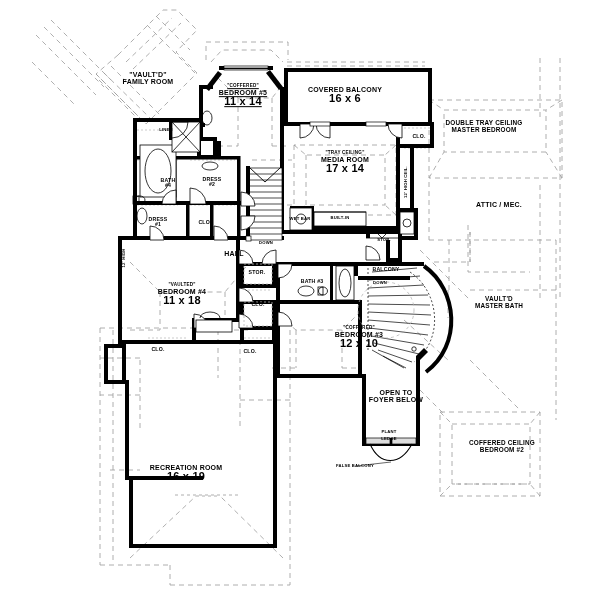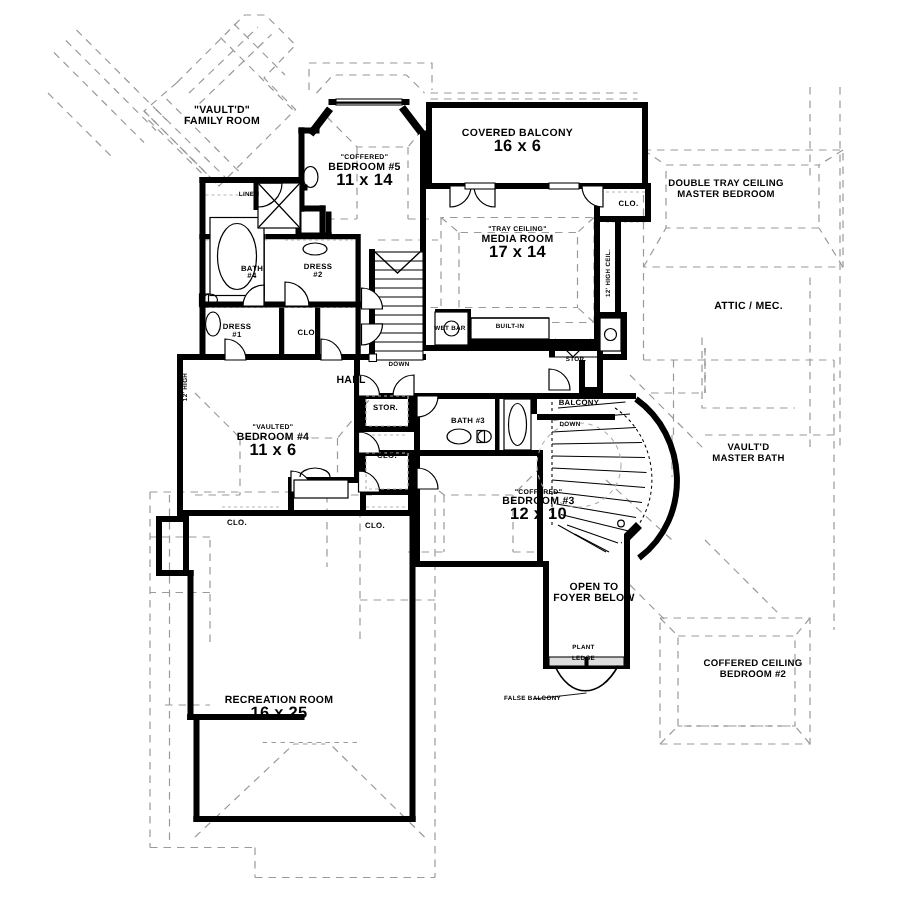--- a/index.html
+++ b/index.html
@@ -389,21 +389,21 @@
 
   </svg>
 
   <div id="labels-layer">
 
     <div class="lbl" style="left:148px;top:78px;">
       <div class="lbl-room">"VAULT'D"</div>
       <div class="lbl-room">FAMILY ROOM</div>
     </div>
 
-    <div class="lbl" style="left:243px;top:115px;">
+    <div class="lbl" style="left:243px;top:96px;text-decoration:underline;">
       <div class="lbl-ceil">"COFFERED"</div>
       <div class="lbl-room">BEDROOM #5</div>
       <div class="lbl-dim">11 x 14</div>
     </div>
 
     <div class="lbl" style="left:345px;top:95px;">
       <div class="lbl-room">COVERED BALCONY</div>
       <div class="lbl-dim">16 x 6</div>
     </div>
 
@@ -428,32 +428,32 @@
     </div>
 
     <div class="lbl" style="left:502px;top:447px;">
       <div class="lbl-room2">COFFERED CEILING</div>
       <div class="lbl-room2">BEDROOM #2</div>
     </div>
 
     <div class="lbl" style="left:182px;top:295px;">
       <div class="lbl-ceil">"VAULTED"</div>
       <div class="lbl-room">BEDROOM #4</div>
-      <div class="lbl-dim">11 x 6</div>
+      <div class="lbl-dim">11 x 18</div>
     </div>
 
     <div class="lbl" style="left:315px;top:338px;margin-left:44px;">
       <div class="lbl-ceil">"COFFERED"</div>
       <div class="lbl-room">BEDROOM #3</div>
       <div class="lbl-dim">12 x 10</div>
     </div>
 
     <div class="lbl" style="left:186px;top:473px;">
       <div class="lbl-room">RECREATION ROOM</div>
-      <div class="lbl-dim">16 x 25</div>
+      <div class="lbl-dim">16 x 19</div>
     </div>
 
     <div class="lbl" style="left:168px;top:183px;">
       <div class="lbl-small">BATH</div>
       <div class="lbl-small">#4</div>
     </div>
     <div class="lbl" style="left:212px;top:182px;">
       <div class="lbl-small">DRESS</div>
       <div class="lbl-small">#2</div>
     </div>

